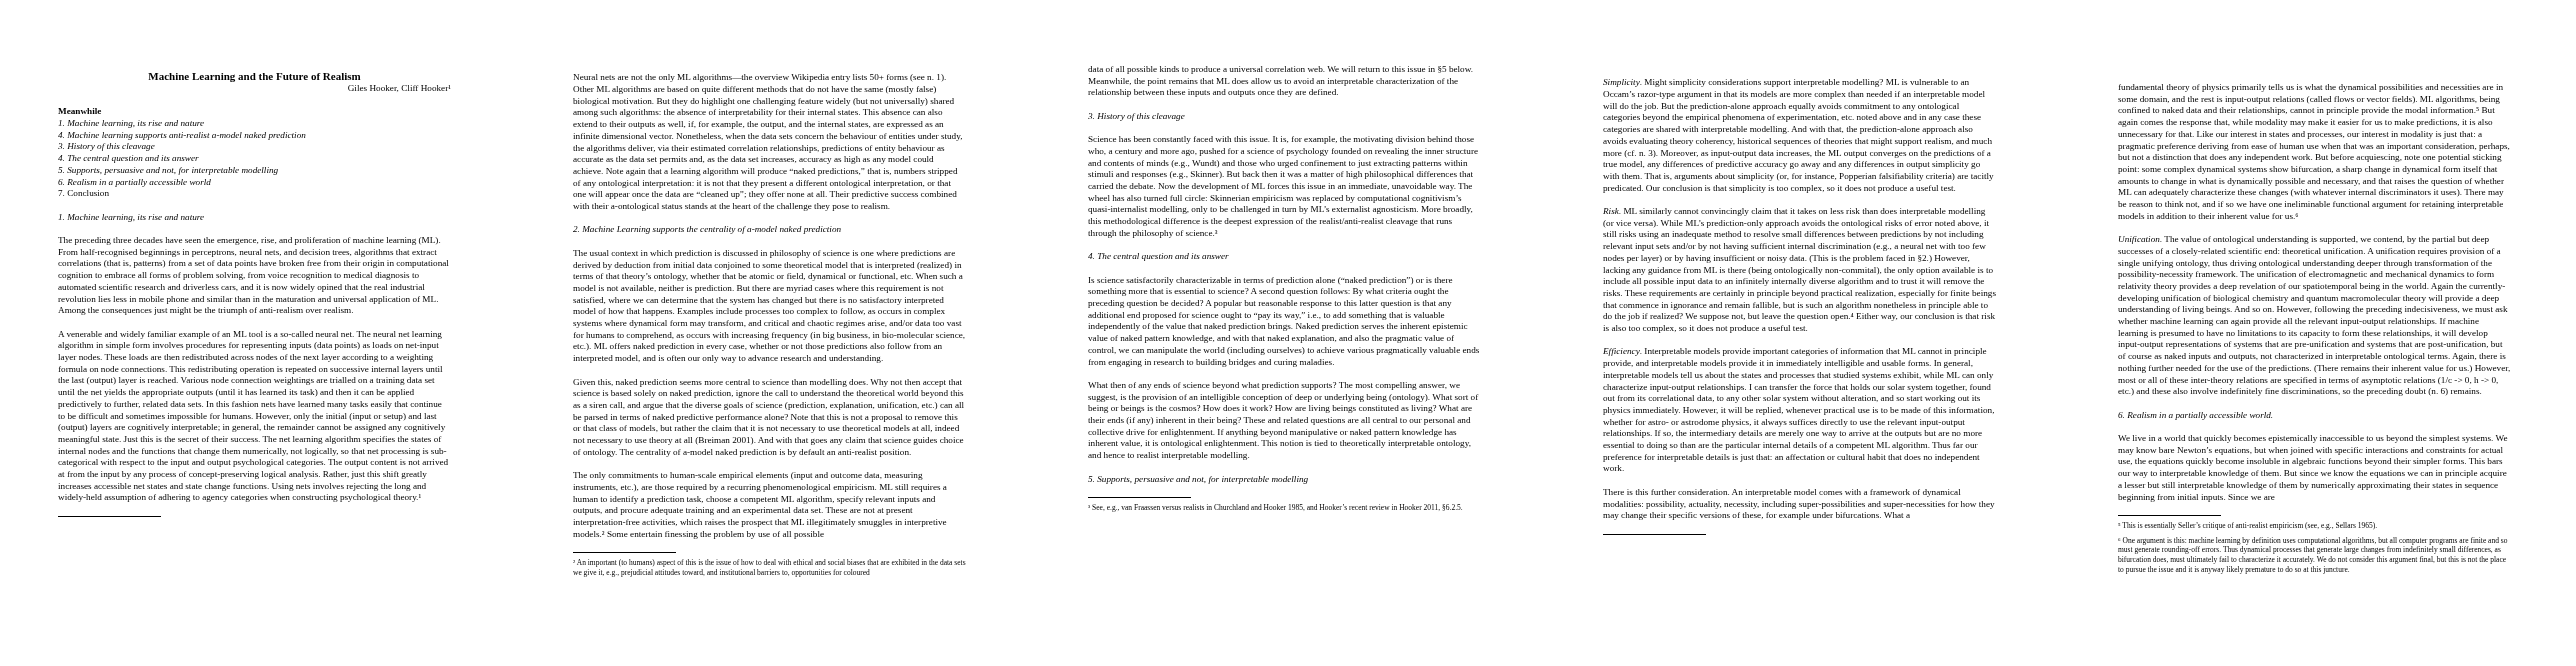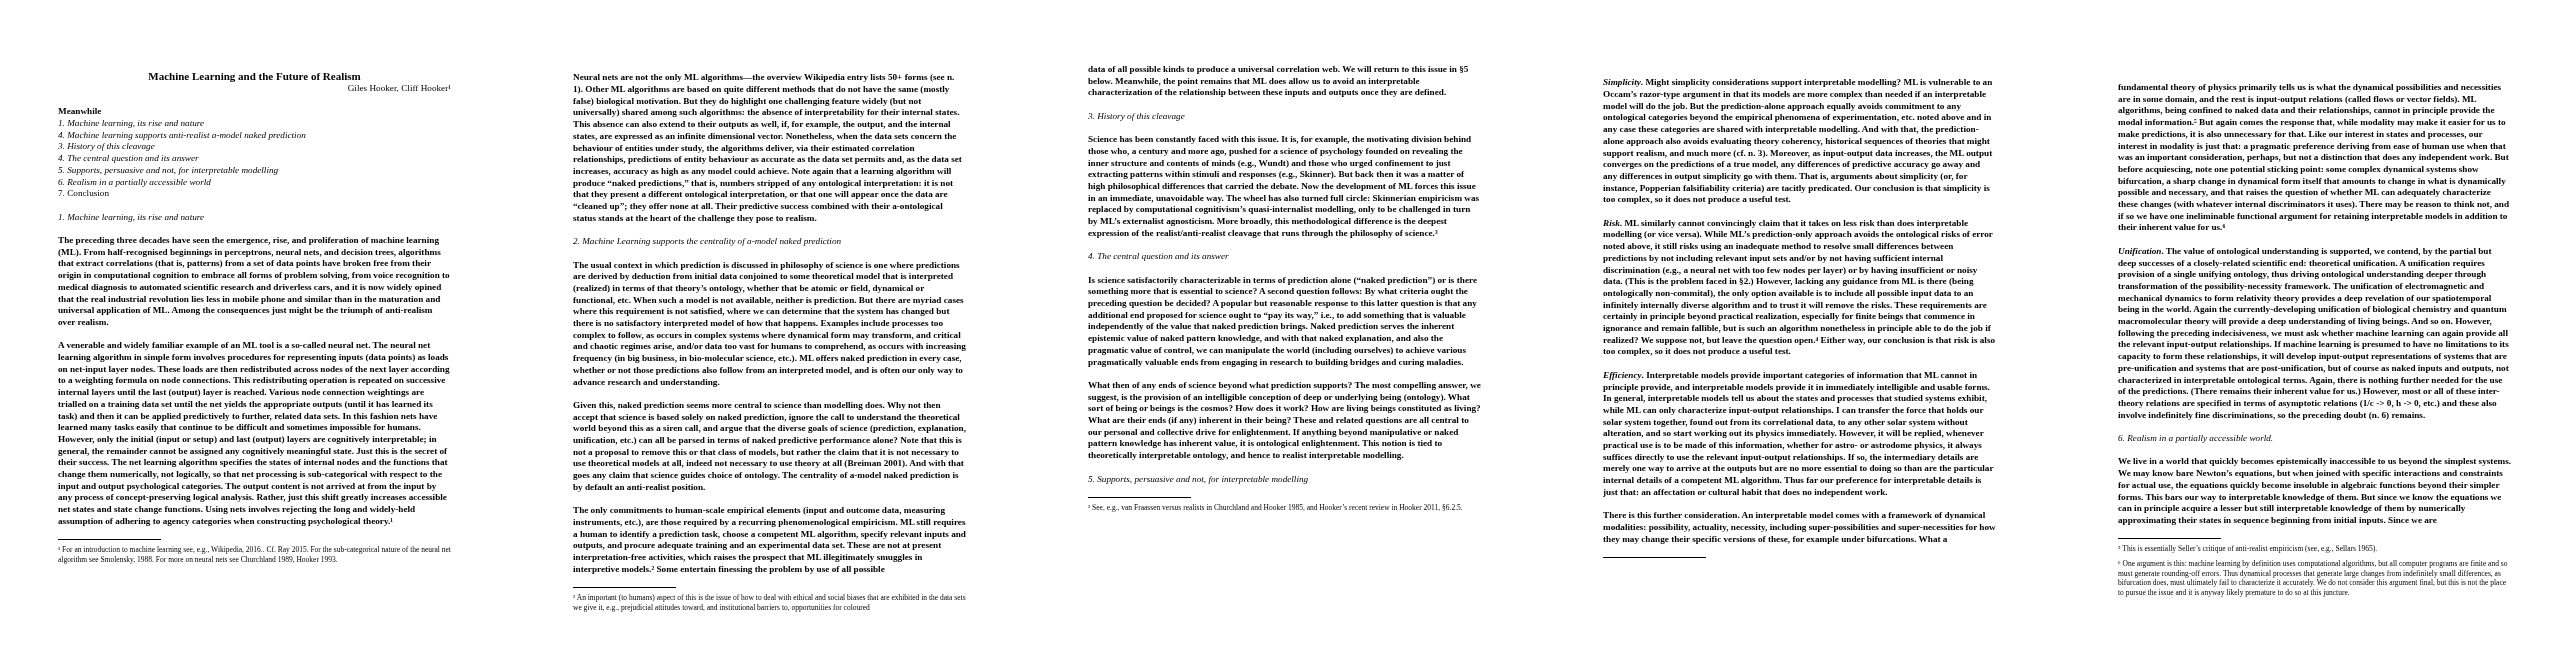--- a/index.html
+++ b/index.html
@@ -14,21 +14,21 @@
   .col.c2 { margin-top:8.3px; }
   .col.c4 { margin-top:13.3px; }
   .col.c5 { margin-top:18px; }
   .title { font-weight:bold; font-size:11px; line-height:13.3px; text-align:center; margin:0; }
   .authors { text-align:right; margin:0 0 11.7px 0; }
   .toc-head { font-weight:bold; margin:0; }
   .toc-item { font-style:italic; margin:0; }
   .toc-item.roman { font-style:normal; }
   .gap { height:11.7px; }
   .heading { font-style:italic; margin:0 0 11.7px 0; }
-  p.para { margin:0 0 11.7px 0; text-align:left;font-weight:bold; }
+  p.para { margin:0 0 11.7px 0; text-align:left; }
   i.lead { font-style:italic; }
   .fnrule { width:103px; border:none; border-top:1.1px solid #000; margin:6.7px 0 5px 0; }
   .fnblock { font-size:7.5px; line-height:9.7px; }
   .fn { margin:0 0 5px 0; }
 </style>
 </head>
 <body>
 
 <div class="sheet">
 
@@ -42,21 +42,20 @@
     <p class="toc-item">4. The central question and its answer</p>
     <p class="toc-item">5. Supports, persuasive and not, for interpretable modelling</p>
     <p class="toc-item">6. Realism in a partially accessible world</p>
     <p class="toc-item roman">7. Conclusion</p>
     <div class="gap"></div>
     <p class="heading">1. Machine learning, its rise and nature</p>
     <p class="para">The preceding three decades have seen the emergence, rise, and proliferation of machine learning (ML). From half-recognised beginnings in perceptrons, neural nets, and decision trees, algorithms that extract correlations (that is, patterns) from a set of data points have broken free from their origin in computational cognition to embrace all forms of problem solving, from voice recognition to medical diagnosis to automated scientific research and driverless cars, and it is now widely opined that the real industrial revolution lies less in mobile phone and similar than in the maturation and universal application of ML. Among the consequences just might be the triumph of anti-realism over realism.</p>
     <p class="para">A venerable and widely familiar example of an ML tool is a so-called neural net. The neural net learning algorithm in simple form involves procedures for representing inputs (data points) as loads on net-input layer nodes. These loads are then redistributed across nodes of the next layer according to a weighting formula on node connections. This redistributing operation is repeated on successive internal layers until the last (output) layer is reached. Various node connection weightings are trialled on a training data set until the net yields the appropriate outputs (until it has learned its task) and then it can be applied predictively to further, related data sets. In this fashion nets have learned many tasks easily that continue to be difficult and sometimes impossible for humans. However, only the initial (input or setup) and last (output) layers are cognitively interpretable; in general, the remainder cannot be assigned any cognitively meaningful state. Just this is the secret of their success. The net learning algorithm specifies the states of internal nodes and the functions that change them numerically, not logically, so that net processing is sub-categorical with respect to the input and output psychological categories. The output content is not arrived at from the input by any process of concept-preserving logical analysis. Rather, just this shift greatly increases accessible net states and state change functions. Using nets involves rejecting the long and widely-held assumption of adhering to agency categories when constructing psychological theory.¹</p>
     <hr class="fnrule">
     <div class="fnblock">
-      <p class="fn">¹ For an introduction to machine learning see, e.g., Wikipedia, 2016.. Cf. Ray 2015. For the sub-categorical nature of the neural net algorithm see Smolensky, 1988. For more on neural nets see Churchland 1989, Hooker 1993.</p>
     </div>
   </div>
 
   <div class="col c2">
     <p class="para">Neural nets are not the only ML algorithms—the overview Wikipedia entry lists 50+ forms (see n. 1). Other ML algorithms are based on quite different methods that do not have the same (mostly false) biological motivation. But they do highlight one challenging feature widely (but not universally) shared among such algorithms: the absence of interpretability for their internal states. This absence can also extend to their outputs as well, if, for example, the output, and the internal states, are expressed as an infinite dimensional vector. Nonetheless, when the data sets concern the behaviour of entities under study, the algorithms deliver, via their estimated correlation relationships, predictions of entity behaviour as accurate as the data set permits and, as the data set increases, accuracy as high as any model could achieve. Note again that a learning algorithm will produce “naked predictions,” that is, numbers stripped of any ontological interpretation: it is not that they present a different ontological interpretation, or that one will appear once the data are “cleaned up”; they offer none at all. Their predictive success combined with their a-ontological status stands at the heart of the challenge they pose to realism.</p>
     <p class="heading">2. Machine Learning supports the centrality of a-model naked prediction</p>
     <p class="para">The usual context in which prediction is discussed in philosophy of science is one where predictions are derived by deduction from initial data conjoined to some theoretical model that is interpreted (realized) in terms of that theory’s ontology, whether that be atomic or field, dynamical or functional, etc. When such a model is not available, neither is prediction. But there are myriad cases where this requirement is not satisfied, where we can determine that the system has changed but there is no satisfactory interpreted model of how that happens. Examples include processes too complex to follow, as occurs in complex systems where dynamical form may transform, and critical and chaotic regimes arise, and/or data too vast for humans to comprehend, as occurs with increasing frequency (in big business, in bio-molecular science, etc.). ML offers naked prediction in every case, whether or not those predictions also follow from an interpreted model, and is often our only way to advance research and understanding.</p>
     <p class="para">Given this, naked prediction seems more central to science than modelling does. Why not then accept that science is based solely on naked prediction, ignore the call to understand the theoretical world beyond this as a siren call, and argue that the diverse goals of science (prediction, explanation, unification, etc.) can all be parsed in terms of naked predictive performance alone? Note that this is not a proposal to remove this or that class of models, but rather the claim that it is not necessary to use theoretical models at all, indeed not necessary to use theory at all (Breiman 2001). And with that goes any claim that science guides choice of ontology. The centrality of a-model naked prediction is by default an anti-realist position.</p>
     <p class="para">The only commitments to human-scale empirical elements (input and outcome data, measuring instruments, etc.), are those required by a recurring phenomenological empiricism. ML still requires a human to identify a prediction task, choose a competent ML algorithm, specify relevant inputs and outputs, and procure adequate training and an experimental data set. These are not at present interpretation-free activities, which raises the prospect that ML illegitimately smuggles in interpretive models.² Some entertain finessing the problem by use of all possible</p>
     <hr class="fnrule">

